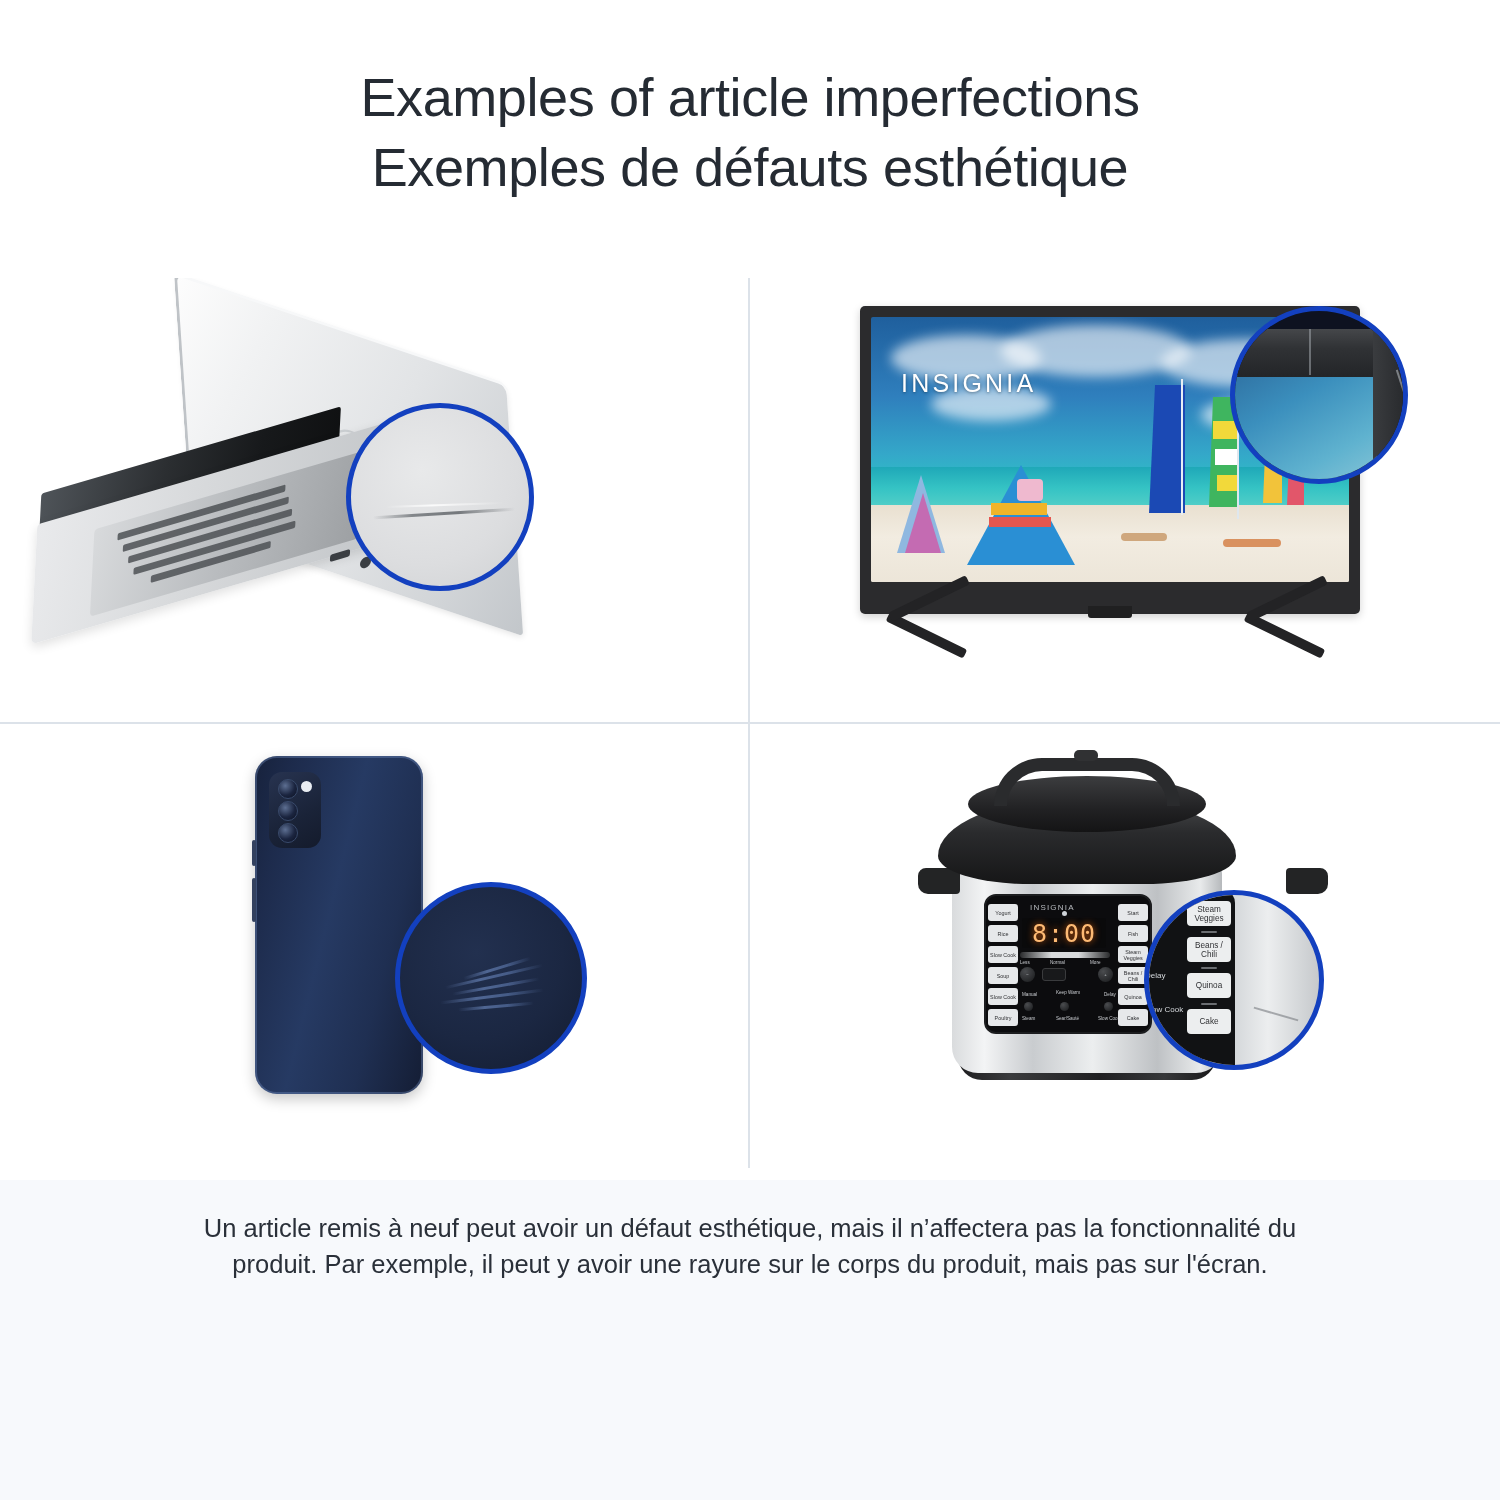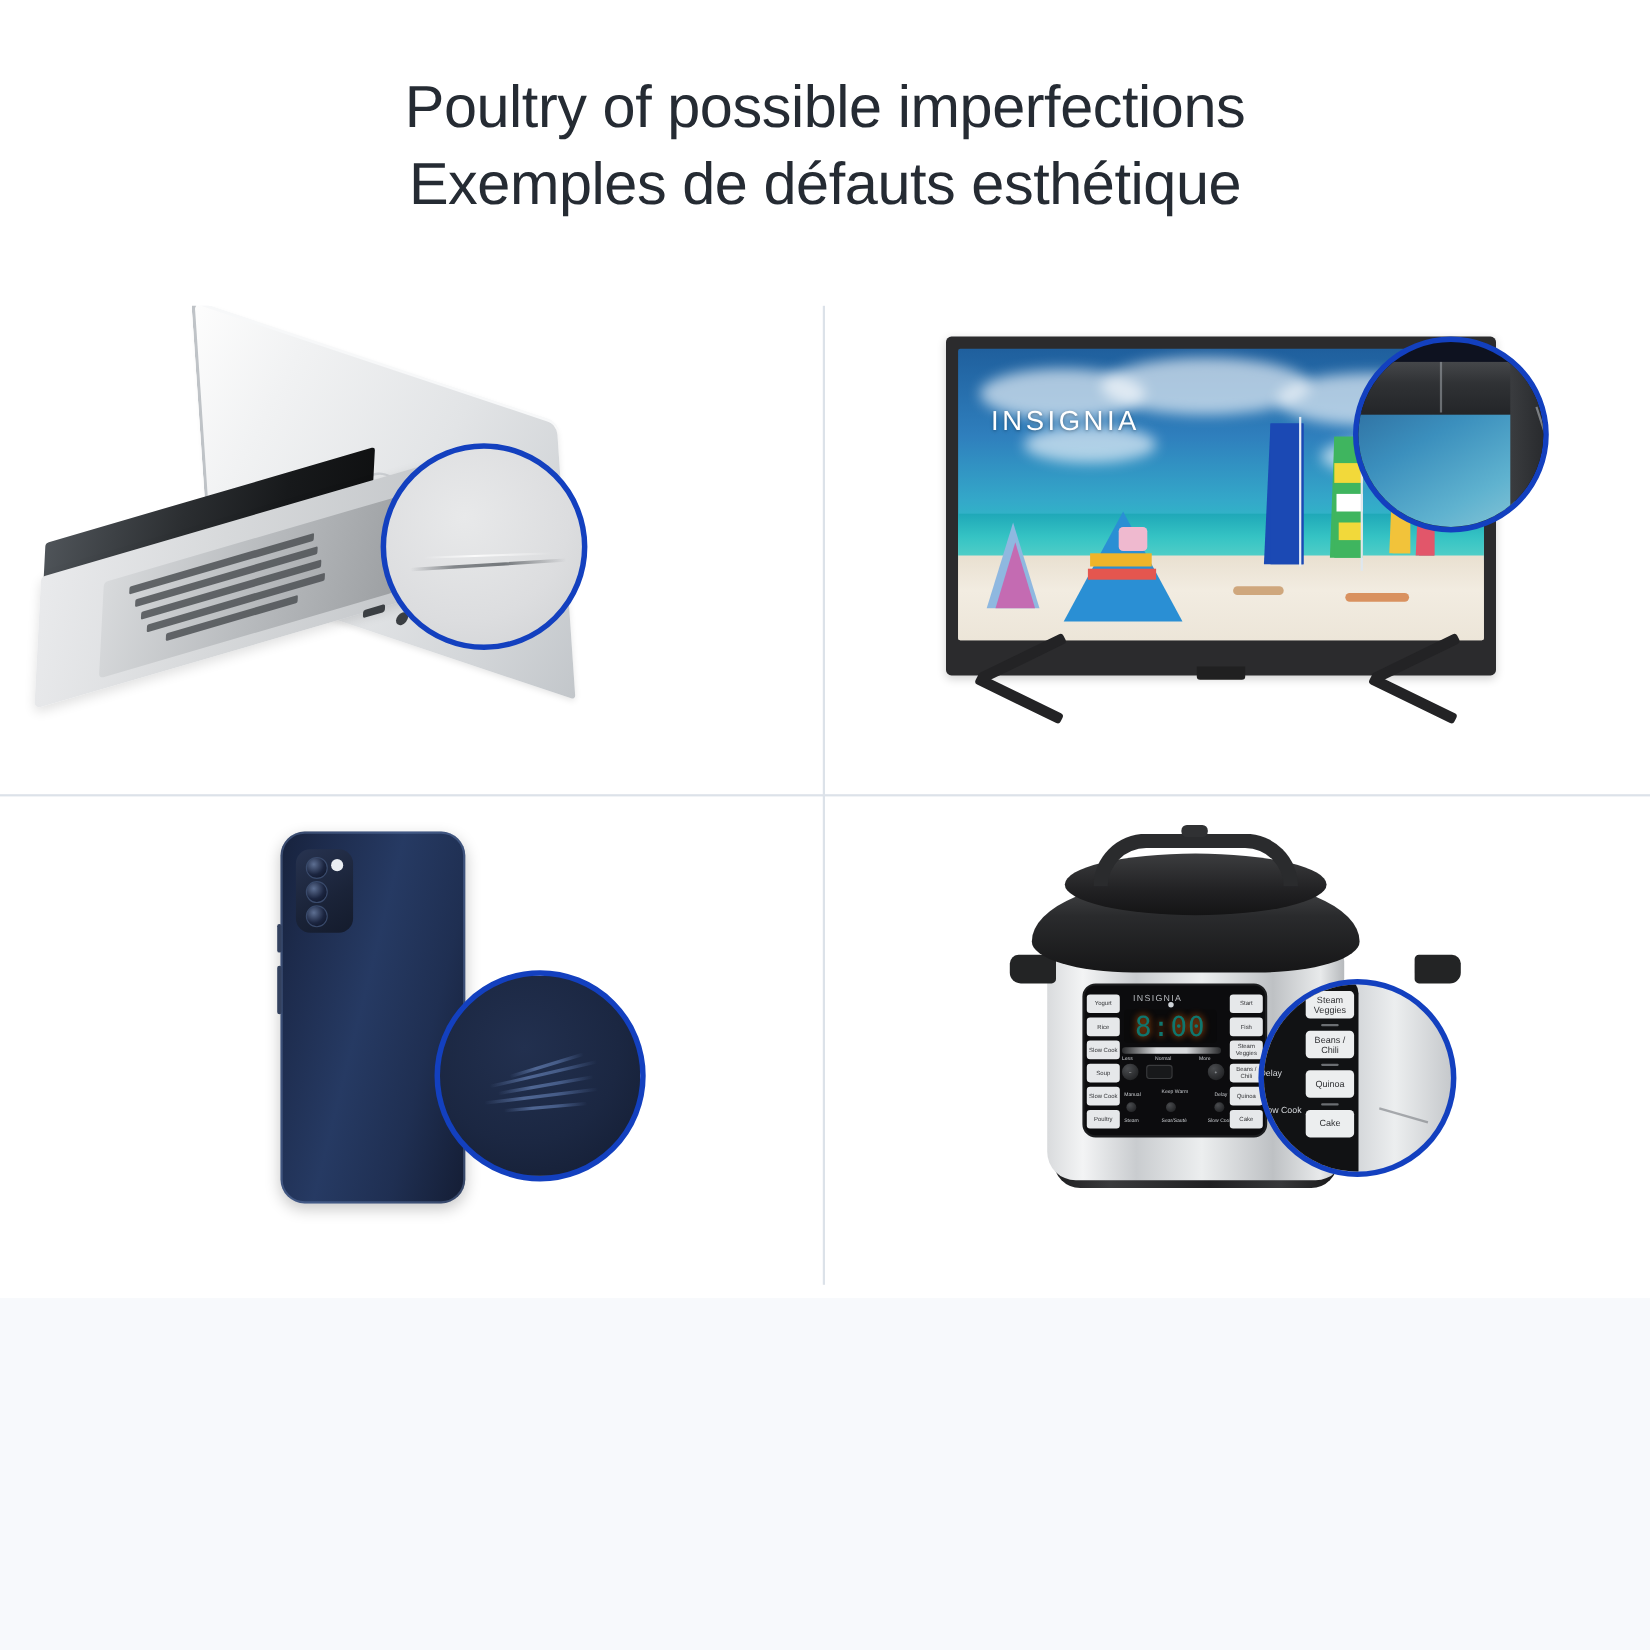--- a/index.html
+++ b/index.html
@@ -331,21 +331,21 @@
   .pc-display {
     position:absolute; left: 36px; top: 22px;
     width: 84px; height: 30px;
     background: #0a0a0b;
     border-radius: 3px;
     display:flex; align-items:center; justify-content:center;
   }
   .pc-display span {
     font-family: "DejaVu Sans Mono", monospace;
     font-size: 25px;
-    color: #0f766e;
+    color: #fdba74;
     letter-spacing: 1px;
     text-shadow: 0 0 7px rgba(255,110,10,0.85);
   }
   .pc-led {
     position:absolute; left: 76px; top: 15px;
     width: 5px; height: 5px; border-radius:50%;
     background:#cfd3d8;
   }
   .pc-btncol {
     position:absolute; top: 8px;
@@ -523,21 +523,21 @@
   }
   .footer .para.p1 { padding-top: 42px; }
   .footer .para.p2 { padding-top: 30px; }
 </style>
 </head>
 <body>
 
 <div class="page">
 
   <div class="heading">
-    <span class="line">Poultry of possible imperfections</span>
+    <span class="line">Examples of article imperfections</span>
     <span class="line">Exemples de défauts esthétique</span>
   </div>
 
   <div class="grid">
     <div class="vline"></div>
     <div class="hline"></div>
 
     <div class="cell cell-tl">
       <div class="stage">
         <div class="lap-wrap">
@@ -711,15 +711,16 @@
             <div class="sep" style="top:108px;"></div>
             <div class="mbtn" style="top:114px;">Cake</div>
             <div class="cscratch"></div>
           </div>
         </div>
       </div>
     </div>
   </div>
 
   <div class="footer">
+    <p class="para p2">Un article remis à neuf peut avoir un défaut esthétique, mais il n’affectera pas la fonctionnalité du produit. Par exemple, il peut y avoir une rayure sur le corps du produit, mais pas sur l'écran.</p>
   </div>
 
 </div>
 
 </body></html>

